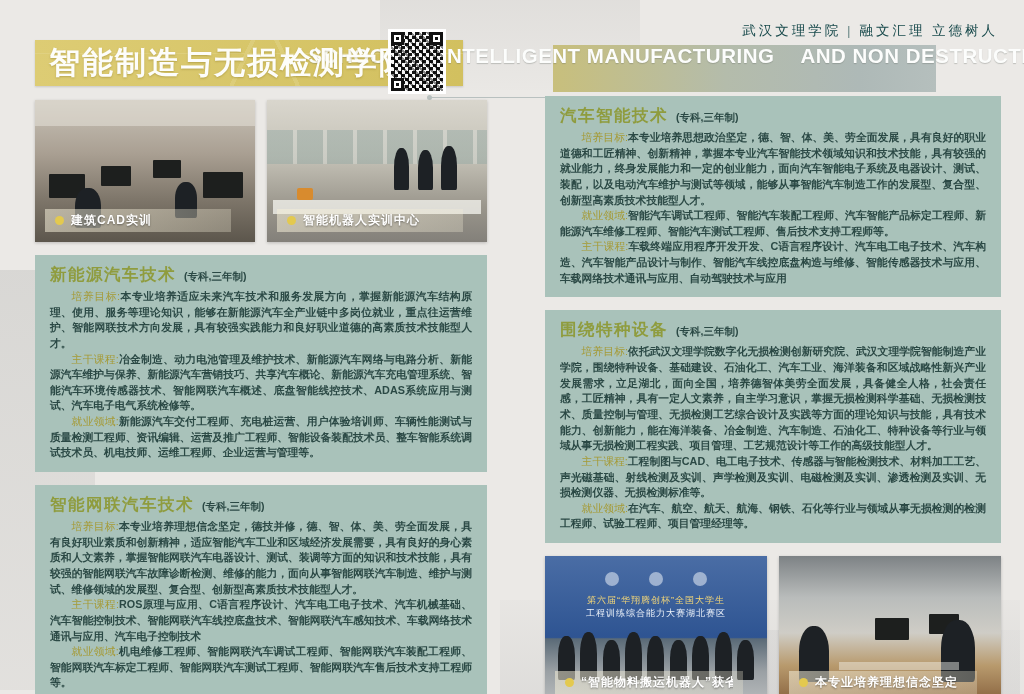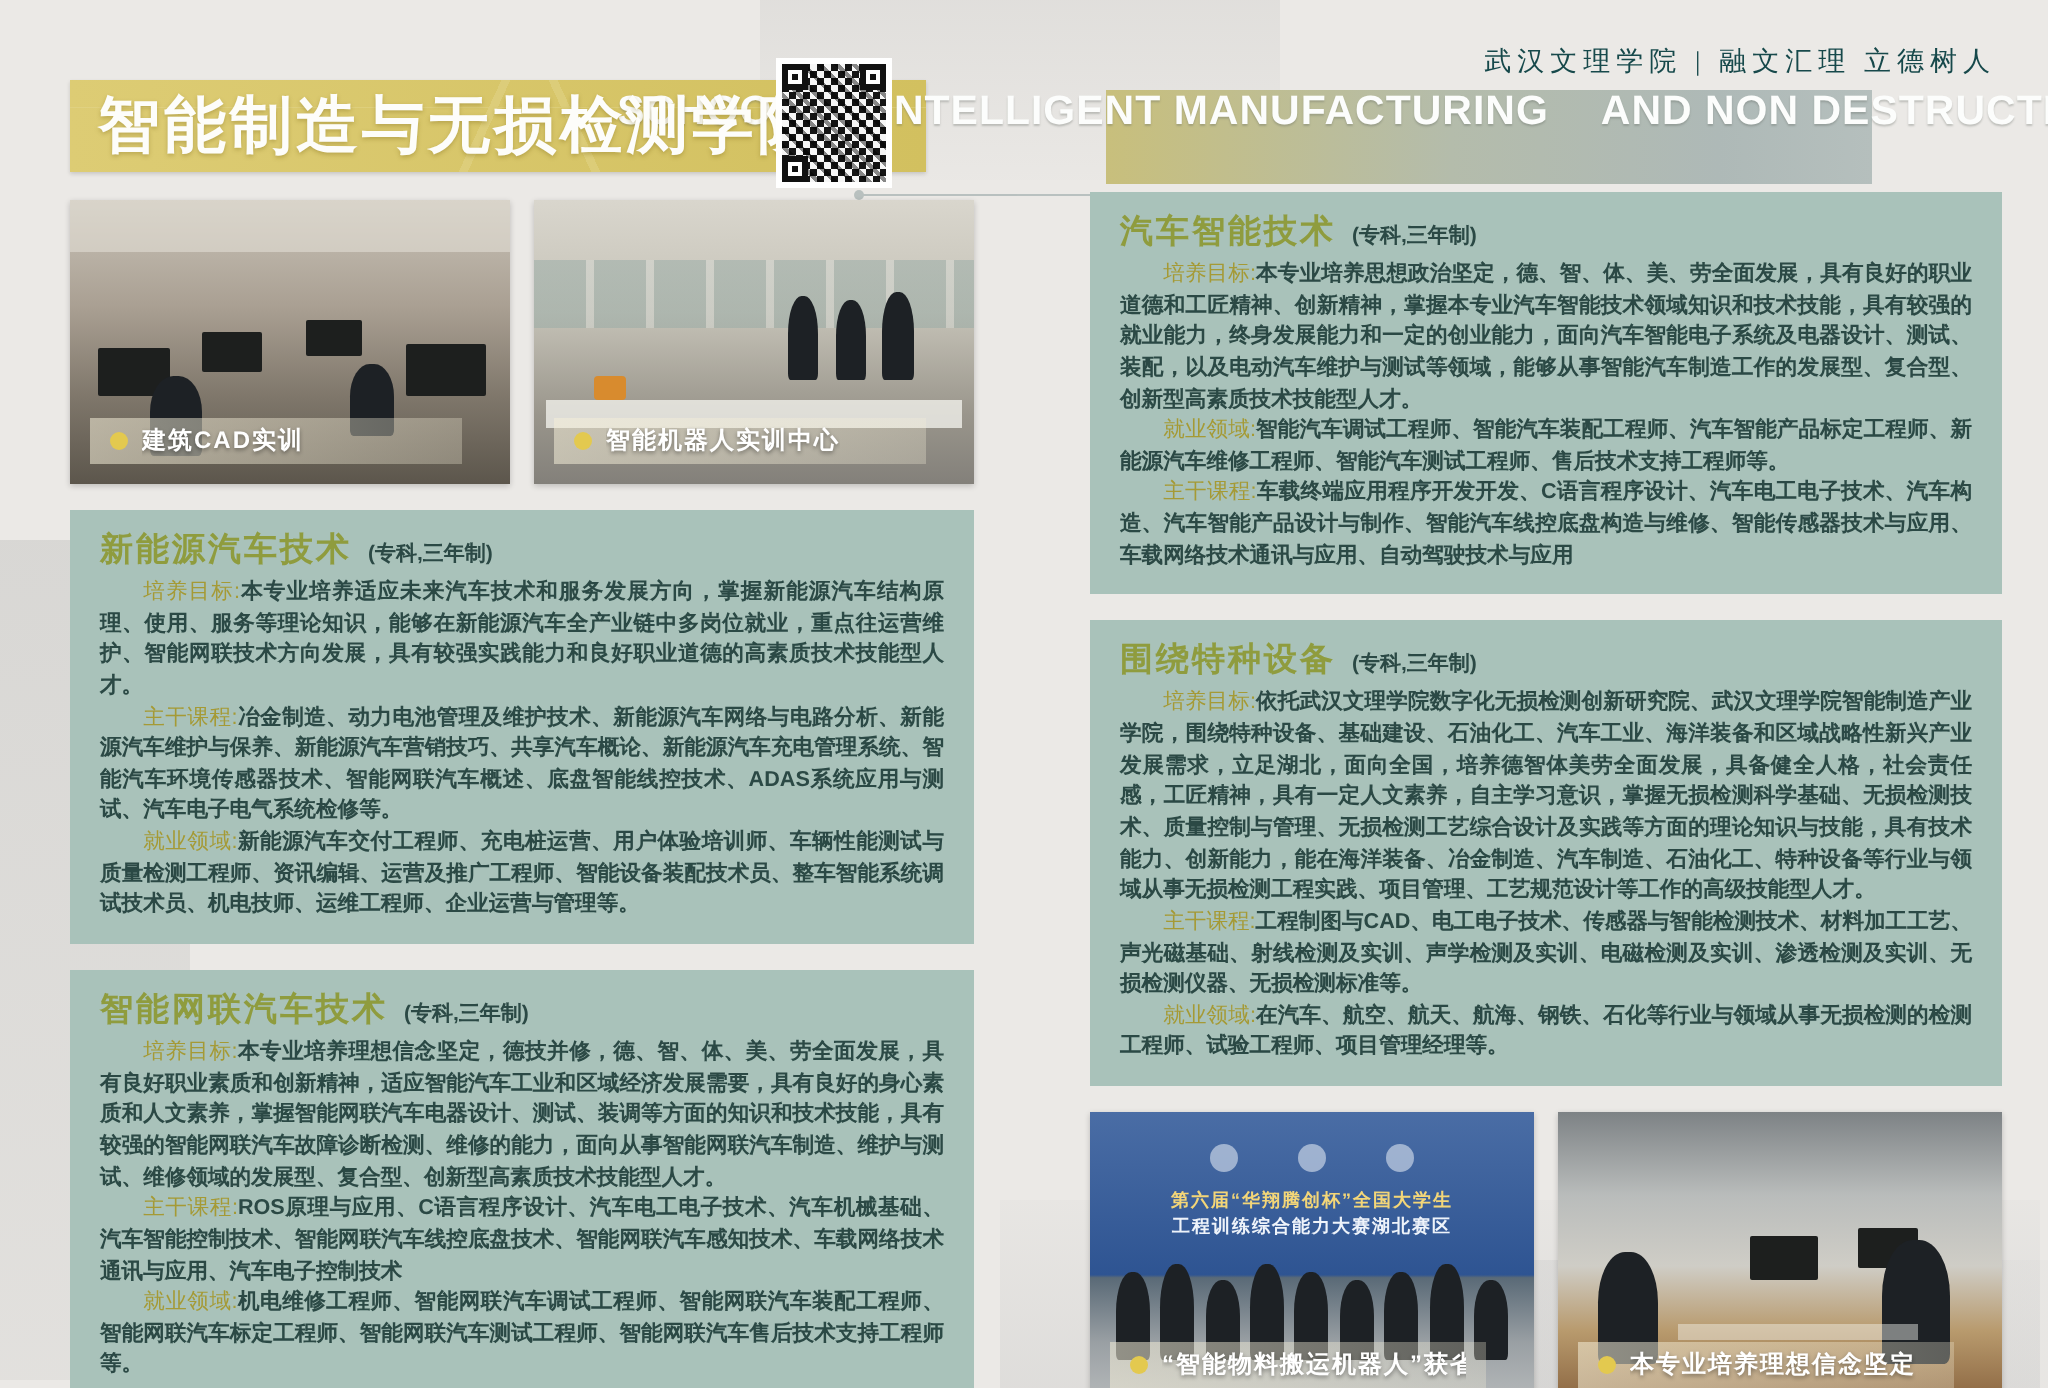--- a/index.html
+++ b/index.html
@@ -80,21 +80,21 @@
   .scene { position:absolute; inset:0; }
   .scene-cad { background:linear-gradient(180deg,#c9c3b8 0%,#a99f92 38%,#7e766a 70%,#5c564c 100%); }
   .scene-robot { background:linear-gradient(180deg,#d9d6cd 0%,#c5c2b7 40%,#9a968c 75%,#83807a 100%); }
   .scene-award { background:linear-gradient(180deg,#4a6da5 0%,#2e5492 55%,#5a6a77 56%,#9aa0a4 78%,#b9bcbd 100%); }
   .scene-struct { background:linear-gradient(180deg,#7d8285 0%,#b9bcbb 28%,#cfcdc6 52%,#b89a6d 74%,#86603c 100%); }
   .shape { position:absolute; }
   .mon { background:#1d1f1e; border-radius:1px; }
   .rail { background:rgba(245,245,240,.75); }
   .fig  { background:#1d2125; border-radius:45% 45% 8% 8%; }
   .robo { background:#d88b2e; border-radius:2px; }
-  .banner-text { position:absolute; left:0; right:0; text-align:center; font-weight:bold; letter-spacing:1px; }
+  .banner-text { position:absolute; left:0; right:0; text-align:center; font-weight:normal; letter-spacing:1px; }
   .banner-t1 { top:38px; font-size:9px; color:#f3d678; }
   .banner-t2 { top:51px; font-size:9px; color:#eef3fa; }
   .figs { position:absolute; bottom:24px; left:10px; right:10px; height:50px;
     display:flex; justify-content:space-around; align-items:flex-end; }
   .figs .fig { width:17px; height:44px; }
   .figs .fig:nth-child(2n) { height:48px; } .figs .fig:nth-child(3n) { height:40px; }
 
   .cap { position:absolute; left:10px; right:24px; bottom:10px; height:23px;
     display:flex; align-items:center; gap:7px; padding:0 10px;
     background:linear-gradient(90deg, rgba(244,238,216,.55), rgba(244,238,216,.30)); }

